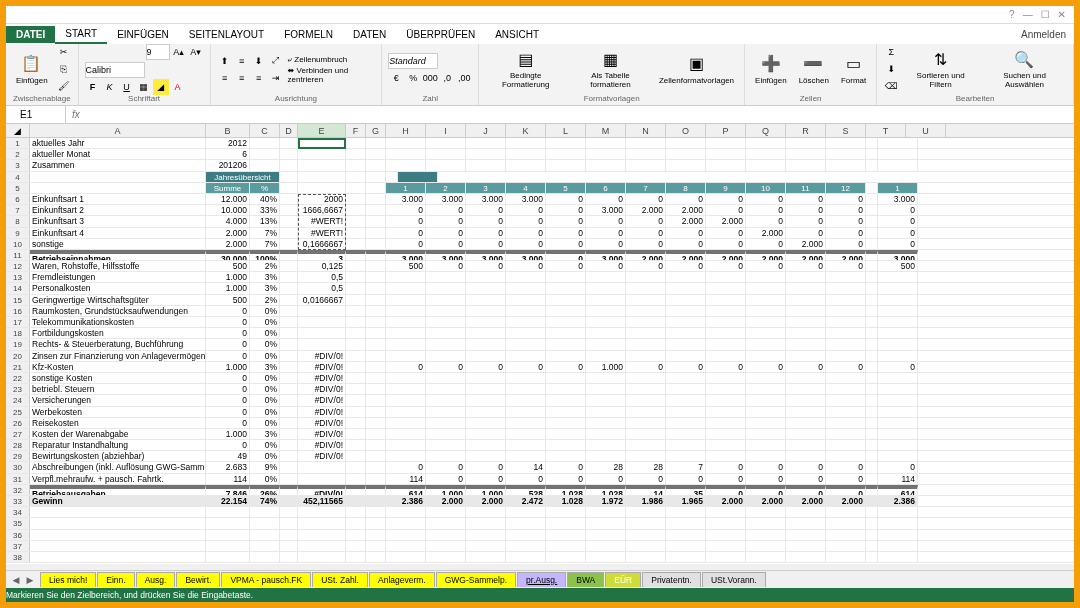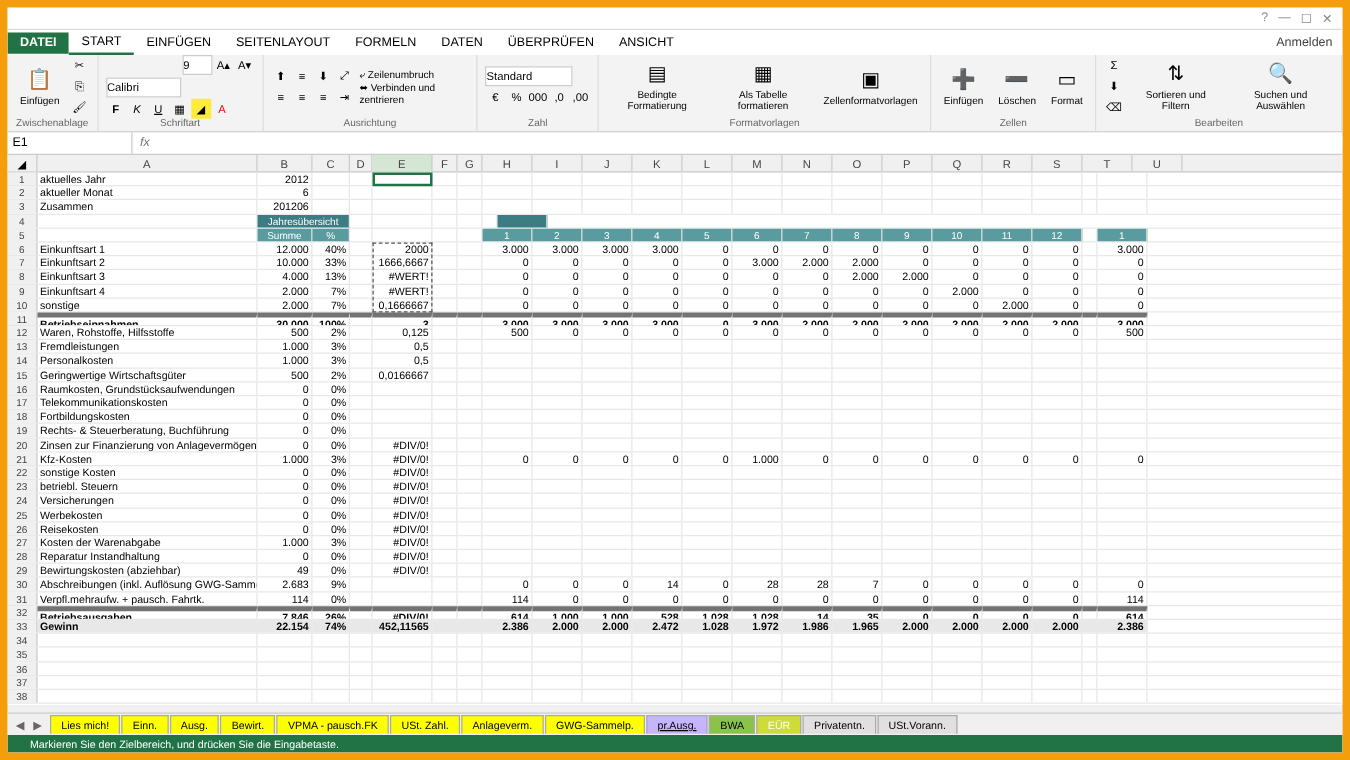--- a/index.html
+++ b/index.html
@@ -20,21 +20,21 @@
 .ribbon-group .content { display: flex; gap: 4px; align-items: center; height: 46px; }
 .ribbon-btn-big { display: flex; flex-direction: column; align-items: center; gap: 2px; padding: 2px 4px; cursor: pointer; }
 .ribbon-btn-big .icon { width: 20px; height: 20px; display: flex; align-items: center; justify-content: center; font-size: 16px; }
 .ribbon-btn-big span { font-size: 8px; line-height: 9px; text-align: center; }
 .font-select { height: 16px; font-size: 9px; border: 1px solid #ccc; background: #fff; }
 .font-row { display: flex; gap: 1px; }
 .font-btn { width: 16px; height: 16px; border: 1px solid transparent; display: flex; align-items: center; justify-content: center; font-size: 9px; cursor: pointer; }
 .font-col { display: flex; flex-direction: column; gap: 1px; }
 
 .namebox-row { height: 18px; background: #fff; border-bottom: 1px solid #ccc; display: flex; align-items: center; font-size: 10px; }
-.namebox { width: 100px; border-right: 1px solid #ccc; padding: 0 4px; height: 100%; display: flex; align-items: center; }
+.namebox { width: 60px; border-right: 1px solid #ccc; padding: 0 14px; height: 100%; display: flex; align-items: center; }
 .fx-label { padding: 0 6px; font-style: italic; color: #777; }
 .formula-input { flex: 1; border: none; outline: none; font-size: 10px; padding: 0 4px; }
 
 .grid-wrap { position: relative; background: #fff; height: 440px; overflow: hidden; }
 .col-headers { display: flex; height: 14px; background: #f0f0f0; border-bottom: 1px solid #ccc; font-size: 9px; }
 .corner { width: 24px; border-right: 1px solid #ccc; background: #f0f0f0; display:flex; align-items:center; justify-content:center; }
 .col-h { border-right: 1px solid #ccc; text-align: center; line-height: 14px; color: #444; }
 .col-A { width: 176px; } .col-B { width: 44px; } .col-C { width: 30px; }
 .col-D { width: 18px; } .col-E { width: 48px; } .col-F, .col-G { width: 20px; }
 .col-mon { width: 40px; }
@@ -56,21 +56,21 @@
 .sheet-tabs { position: absolute; bottom: 14px; left: 0; right: 0; height: 18px; background: #f0f0f0; display: flex; align-items: center; font-size: 9px; border-top: 1px solid #ccc; }
 .nav-btns { display: flex; padding: 0 4px; gap: 2px; }
 .nav-btn { width: 12px; text-align: center; cursor: pointer; color: #666; }
 .sheet-tab { padding: 2px 8px; border: 1px solid #aaa; border-bottom: none; margin-right: 1px; cursor: pointer; font-size: 8.5px; }
 .st-yellow { background: #ffff00; }
 .st-blue { background: #c4b5fd; text-decoration: underline; }
 .st-green { background: #8bc34a; }
 .st-olive { background: #cddc39; color: #fff; }
 .st-gray { background: #e0e0e0; }
 
-.statusbar { position: absolute; bottom: 0; left: 0; right: 0; height: 14px; background: #217346; color: #fff; font-size: 8.5px; display: flex; align-items: center; padding: 0 18px; }
+.statusbar { position: absolute; bottom: 0; left: 0; right: 0; height: 14px; background: #217346; color: #fff; font-size: 8.5px; display: flex; align-items: center; padding: 0 0; }
 .selected-cell { position: absolute; border: 2px solid #217346; pointer-events: none; }
 .selected-range { position: absolute; border: 1.5px dashed #555; pointer-events: none; }
 </style>
 </head>
 <body>
 
 <div class="titlebar">
   <span></span>
   <div class="controls">
     <span>?</span>
@@ -153,21 +153,21 @@
       <div class="font-col" style="font-size:8px">
         <div>⤶ <span>Zeilenumbruch</span></div>
         <div>⬌ <span>Verbinden und zentrieren</span></div>
       </div>
     </div>
     <div class="label">Ausrichtung</div>
   </div>
   <div class="ribbon-group">
     <div class="content">
       <div class="font-col">
-        <input class="font-select" style="width: 70px;" value="Standard">
+        <input class="font-select" style="width: 50px; font-style: italic;" value="Standard">
         <div class="font-row">
           <div class="font-btn">€</div>
           <div class="font-btn">%</div>
           <div class="font-btn">000</div>
           <div class="font-btn">,0</div>
           <div class="font-btn">,00</div>
         </div>
       </div>
     </div>
     <div class="label">Zahl</div>

